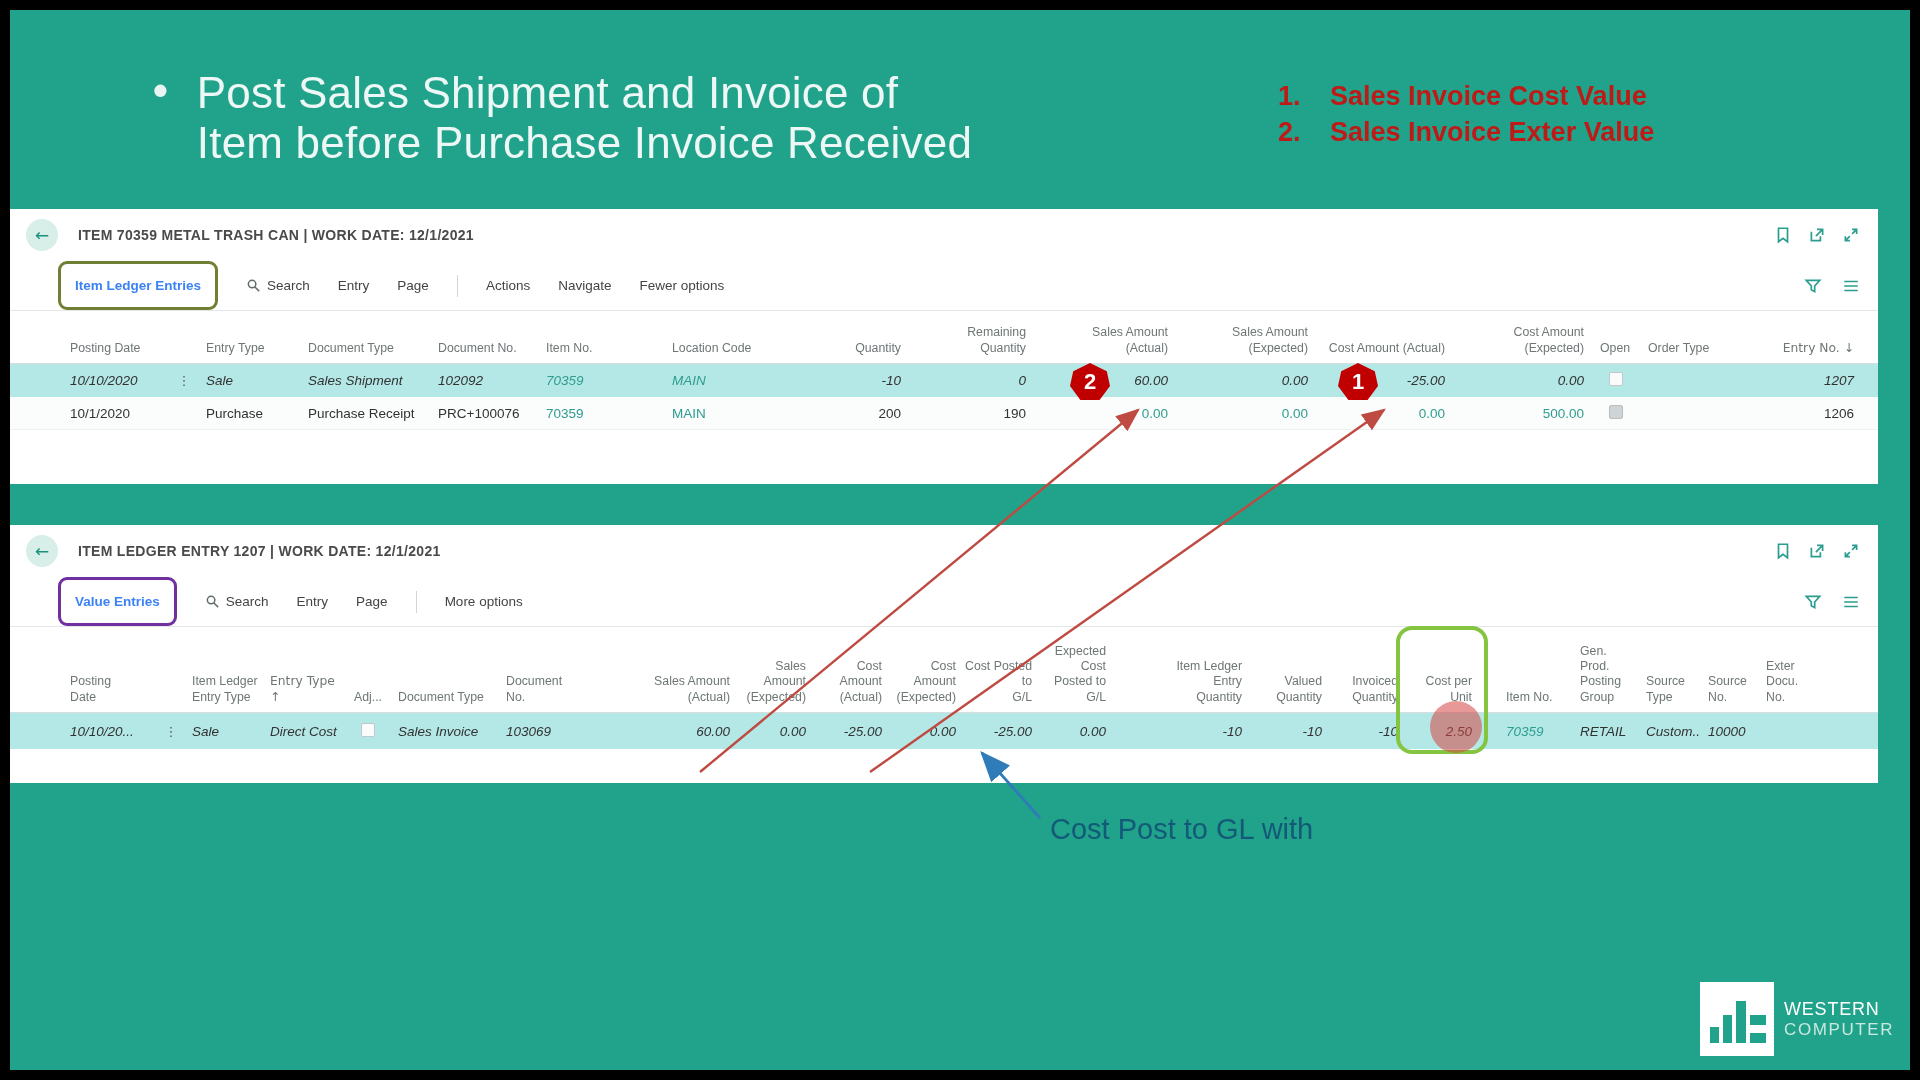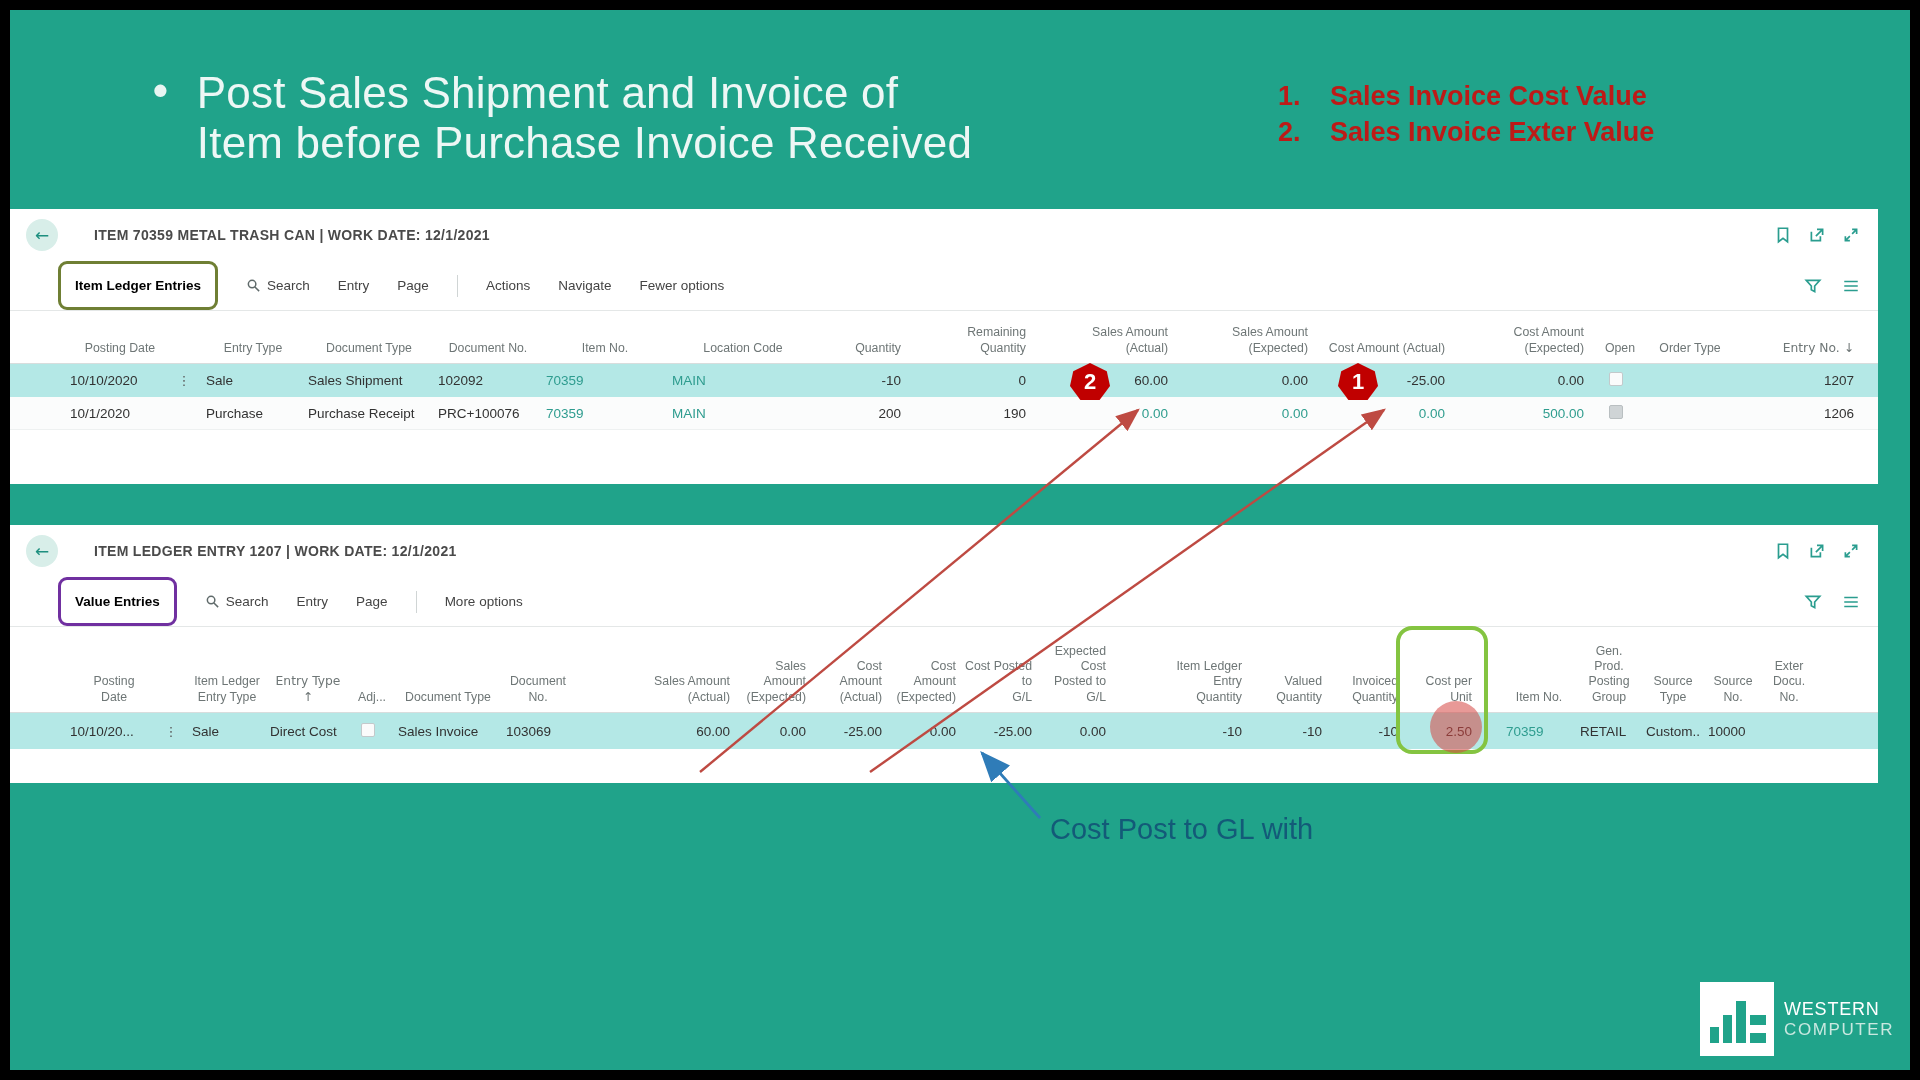--- a/index.html
+++ b/index.html
@@ -17,41 +17,41 @@
   .legend-item { display:flex; height:36px; align-items:center; font-weight:700; font-size:27px; color:#BE1A17; }
   .legend-num { width:52px; }
 
   
   .panel { position:absolute; left:10px; width:1868px; background:#fff; }
   .p1 { top:209px; height:275px; }
   .p2 { top:525px; height:258px; }
   .p-header { height:52px; display:flex; align-items:center; padding:0 18px 0 8px; }
   .back-btn { width:32px; height:32px; border-radius:50%; background:#D8EEE9; color:#1D8F7F;
               display:flex; align-items:center; justify-content:center; font-size:17px; margin-left:8px; }
-  .p-title { margin-left:36px; font-size:14px; font-weight:600; color:#4A4A4A; letter-spacing:.3px; }
+  .p-title { margin-left:20px; font-size:14px; font-weight:600; color:#4A4A4A; letter-spacing:.3px; }
   .p-hicons { margin-left:auto; display:flex; gap:16px; color:#2A9D8F; }
   .p-hicons svg { width:18px; height:18px; stroke:#2A9D8F; stroke-width:1.5; fill:none; }
   .p-toolbar { height:50px; display:flex; align-items:center; padding:0 18px 0 48px; border-bottom:1px solid #E4E7E7; }
   .pill { border:3px solid #6F7F34; border-radius:9px; background:#fff; padding:14px 14px;
-          font-size:13.5px; font-weight:600; color:#000000; }
+          font-size:13.5px; font-weight:600; color:#3b82f6; }
   .pill.purple { border-color:#7030A0; }
   .tb-item { font-size:13.5px; color:#444; margin-left:28px; display:flex; align-items:center; gap:6px; }
   .tb-item svg { width:15px; height:15px; stroke:#5F6A6A; stroke-width:1.6; fill:none; }
   .tb-sep { width:1px; height:22px; background:#D0D5D5; margin-left:28px; }
   .tb-right { margin-left:auto; display:flex; gap:20px; }
   .tb-right svg { width:18px; height:18px; stroke:#2A9D8F; stroke-width:1.5; fill:none; }
 
   .colhead { display:flex; align-items:flex-end; padding:0 0 7px 52px; border-bottom:1px solid #D8DDDD; }
   .p1 .colhead { height:53px; }
   .p2 .colhead { height:86px; }
-  .col { font-size:12.3px; color:#6E7676; white-space:pre-line; line-height:1.25; padding-left:8px; overflow:hidden;text-align:center; }
+  .col { font-size:12.3px; color:#6E7676; white-space:pre-line; line-height:1.25; padding-left:8px; overflow:hidden; }
   .prow { display:flex; align-items:center; padding-left:52px; }
   .p1 .prow { height:33px; }
   .p2 .prow { height:36px; }
-  .prow.hl { background:#B4E8E6; }
+  .prow.hl { background:#B4E8E6;font-style:italic; }
   .prow.alt { background:#FBFCFC; border-bottom:1px solid #EEF1F1; }
   .cell { font-size:13.5px; color:#323232; white-space:nowrap; overflow:hidden; padding-left:8px; }
   .num { text-align:right; padding-right:8px; padding-left:0; }
   .ctr { text-align:center; padding-left:0; }
   .link { color:#2E9C8F; }
   .tealnum { color:#2F9D8E; }
   .dots { color:#5A5A5A; font-size:13px; }
   .cb { display:inline-block; width:14px; height:14px; border:1px solid #C3C9CB; background:#FAFBFB; border-radius:2px; }
   .cb.filled { background:#CFD4D6; border-color:#B9BFC1; }
 

